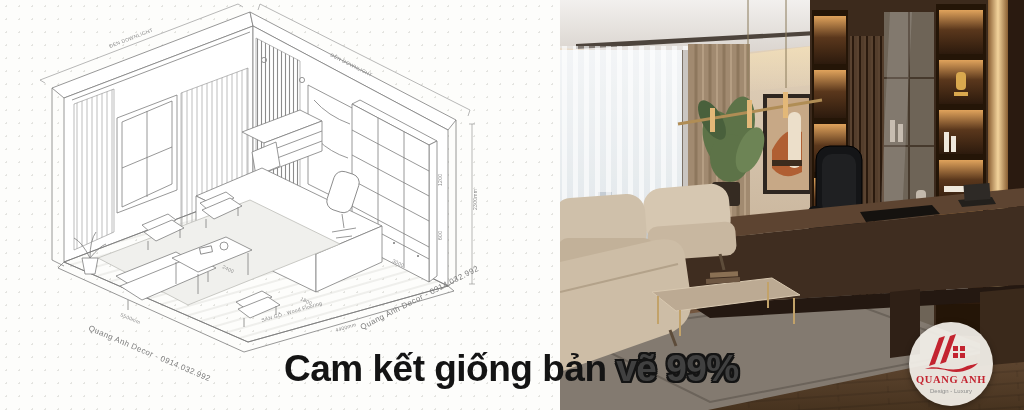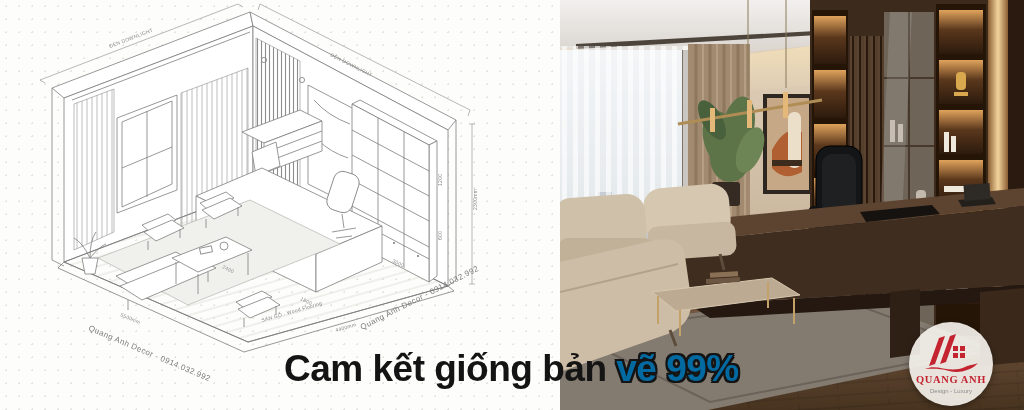--- a/index.html
+++ b/index.html
@@ -8,21 +8,21 @@
   
   .sketch-panel{position:absolute;left:0;top:0;width:560px;height:410px;
     background-color:#fdfdfb;
     background-image:radial-gradient(#e4e4e0 1px, transparent 1px);
     background-size:13px 13px;}
   .photo-panel{position:absolute;left:560px;top:0;width:464px;height:410px;background:#3a2a1c;}
   svg{display:block}
   
   .caption{position:absolute;left:284px;top:348px;font-size:37px;font-weight:600;
     letter-spacing:-0.5px;white-space:nowrap;color:#141414;}
-  .caption .outline{color:#0369a1;
+  .caption .outline{color:#404040;
     text-shadow:-2px -2px 0 #141414,2px -2px 0 #141414,-2px 2px 0 #141414,2px 2px 0 #141414,
                  0 -2px 0 #141414,0 2px 0 #141414,-2px 0 0 #141414,2px 0 0 #141414;}
   
   .logo-badge{position:absolute;left:909px;top:322px;width:84px;height:84px;border-radius:50%;
     background:rgba(243,240,234,0.93);box-shadow:0 2px 6px rgba(0,0,0,.35);}
   .dim{fill:#8a8a8a;font-size:5px;letter-spacing:.3px}
   .brandline{fill:#7c7c7c;font-size:8px;letter-spacing:.4px}
   .sk{fill:none;stroke:#7d7d7d;stroke-width:.8;stroke-linejoin:round}
   .skf{fill:#ffffff;stroke:#7d7d7d;stroke-width:.8;stroke-linejoin:round}
 </style>

